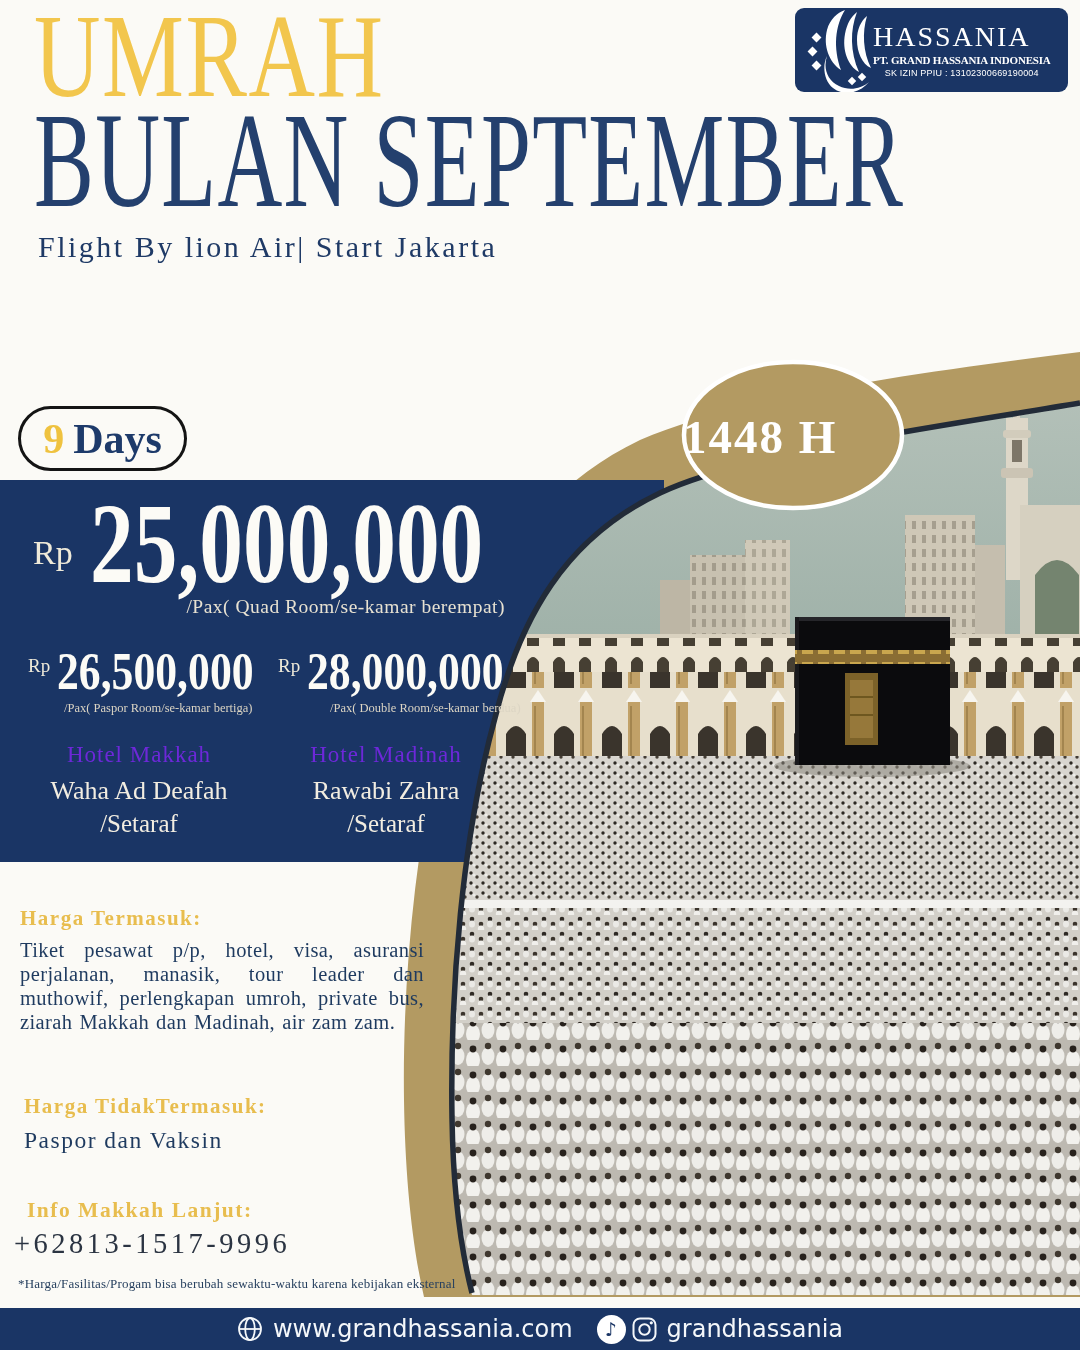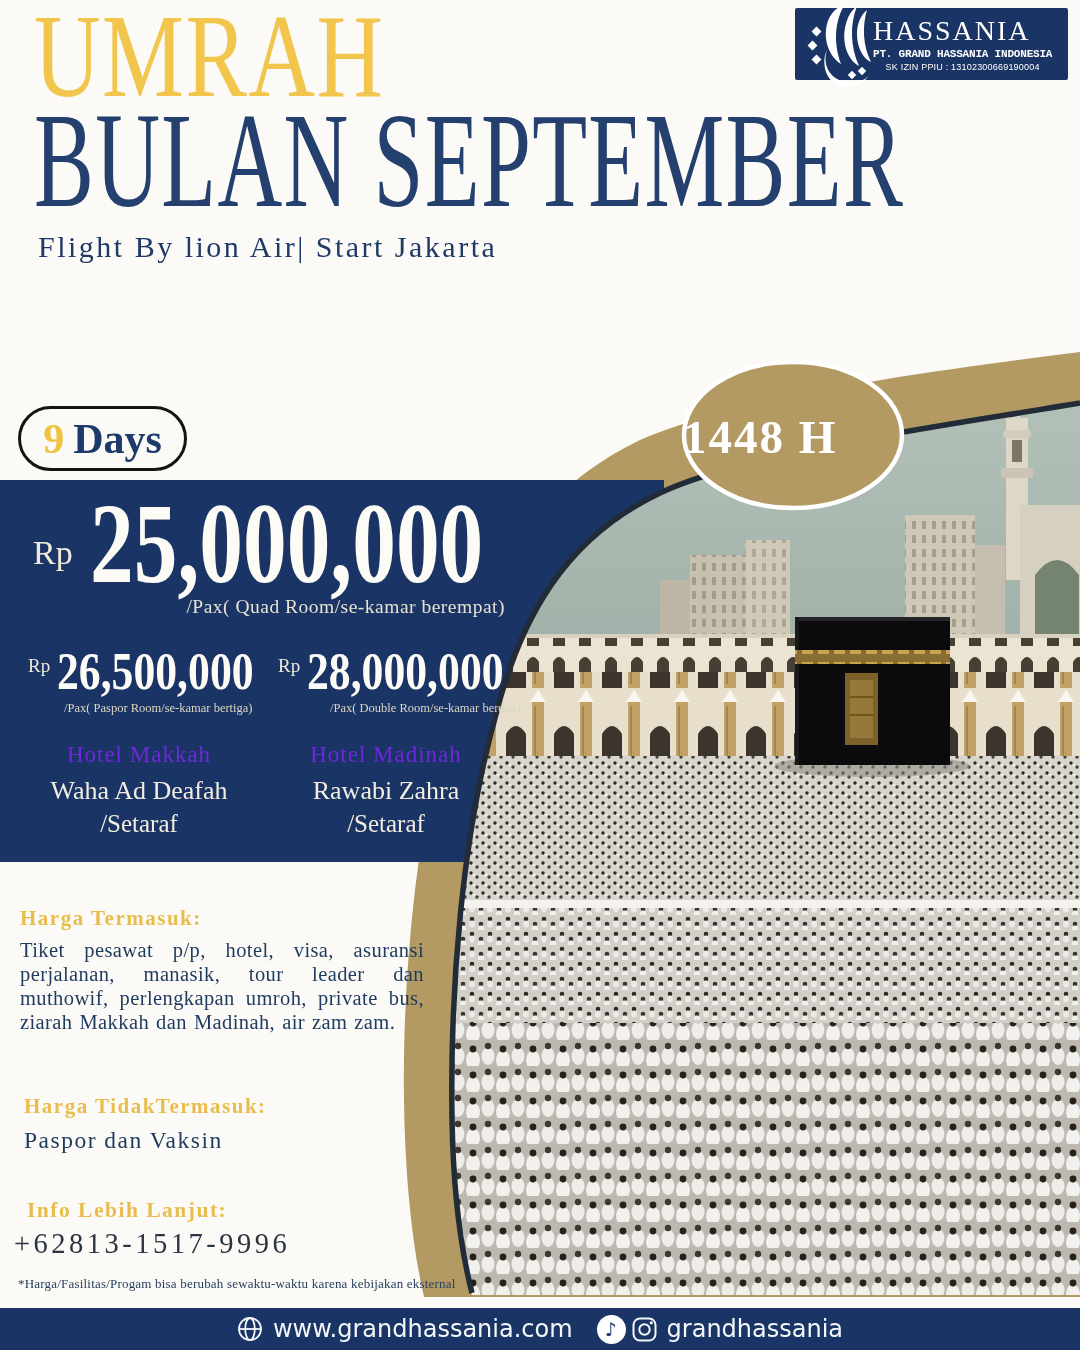--- a/index.html
+++ b/index.html
@@ -10,26 +10,26 @@
   .txt{z-index:2;}
 
   
   .title1{left:34px;top:-2px;font-size:118px;line-height:1;color:#F2C64D;letter-spacing:2px;
           transform:scaleX(.78);transform-origin:left top;white-space:nowrap;}
   .title2{left:34px;top:92px;font-size:136px;line-height:1;color:#24406E;letter-spacing:2px;
           transform:scaleX(.66);transform-origin:left top;white-space:nowrap;}
   .subtitle{left:38px;top:230px;font-size:30px;color:#1F3A66;letter-spacing:2.5px;white-space:nowrap;}
 
   
-  .logo{left:795px;top:8px;width:273px;height:72px;background:#1A3565;border-radius:2px;
+  .logo{left:795px;top:8px;width:273px;height:84px;background:#1A3565;border-radius:9px;
         display:flex;align-items:center;z-index:2;}
   .logo-icon{margin-left:10px;flex:0 0 66px;}
   .logo-col{color:#fff;margin-left:2px;}
   .logo-name{font-size:28px;letter-spacing:2px;line-height:1;}
-  .logo-co{font-family:Liberation Mono, monospace;font-weight:bold;font-size:11px;letter-spacing:-.2px;margin-top:3px;}
+  .logo-co{font-family:Liberation Serif, serif;font-weight:bold;font-size:11px;letter-spacing:-.2px;margin-top:3px;}
   .logo-lic{font-family:"Liberation Sans",sans-serif;font-size:9px;letter-spacing:.2px;margin-top:2px;text-align:center;}
 
   
   .pill{left:18px;top:406px;width:163px;height:59px;border:3.5px solid #141414;border-radius:34px;
         display:flex;align-items:center;justify-content:center;font-size:42px;font-weight:bold;z-index:2;}
   .pill .n{color:#EFC23F;}
   .pill .u{color:#1D3A6A;margin-left:9px;}
   .y1448{left:683px;top:410px;width:220px;font-size:47px;font-weight:bold;
          color:#fff;letter-spacing:2px;z-index:2;}
 
@@ -251,21 +251,21 @@
   <div class="abs includes">
     <div class="sec-h">Harga Termasuk:</div>
     <div class="includes-body">Tiket pesawat p/p, hotel, visa, asuransi perjalanan, manasik, tour leader dan muthowif, perlengkapan umroh, private bus, ziarah Makkah dan Madinah, air zam zam.</div>
   </div>
 
   <div class="abs excludes">
     <div class="sec-h">Harga TidakTermasuk:</div>
     <div class="excludes-body">Paspor dan Vaksin</div>
   </div>
 
-  <div class="abs sec-h contact-h">Info Lebih Lanjut:</div>
+  <div class="abs sec-h contact-h">Info Makkah Lanjut:</div>
   <div class="abs phone">+62813-1517-9996</div>
 
   <div class="abs footer">
     <svg width="26" height="26" viewBox="0 0 26 26">
       <g fill="none" stroke="#F4F7FA" stroke-width="1.8">
         <circle cx="13" cy="13" r="11"></circle>
         <ellipse cx="13" cy="13" rx="4.8" ry="11"></ellipse>
         <line x1="2" y1="13" x2="24" y2="13"></line>
       </g>
     </svg>

